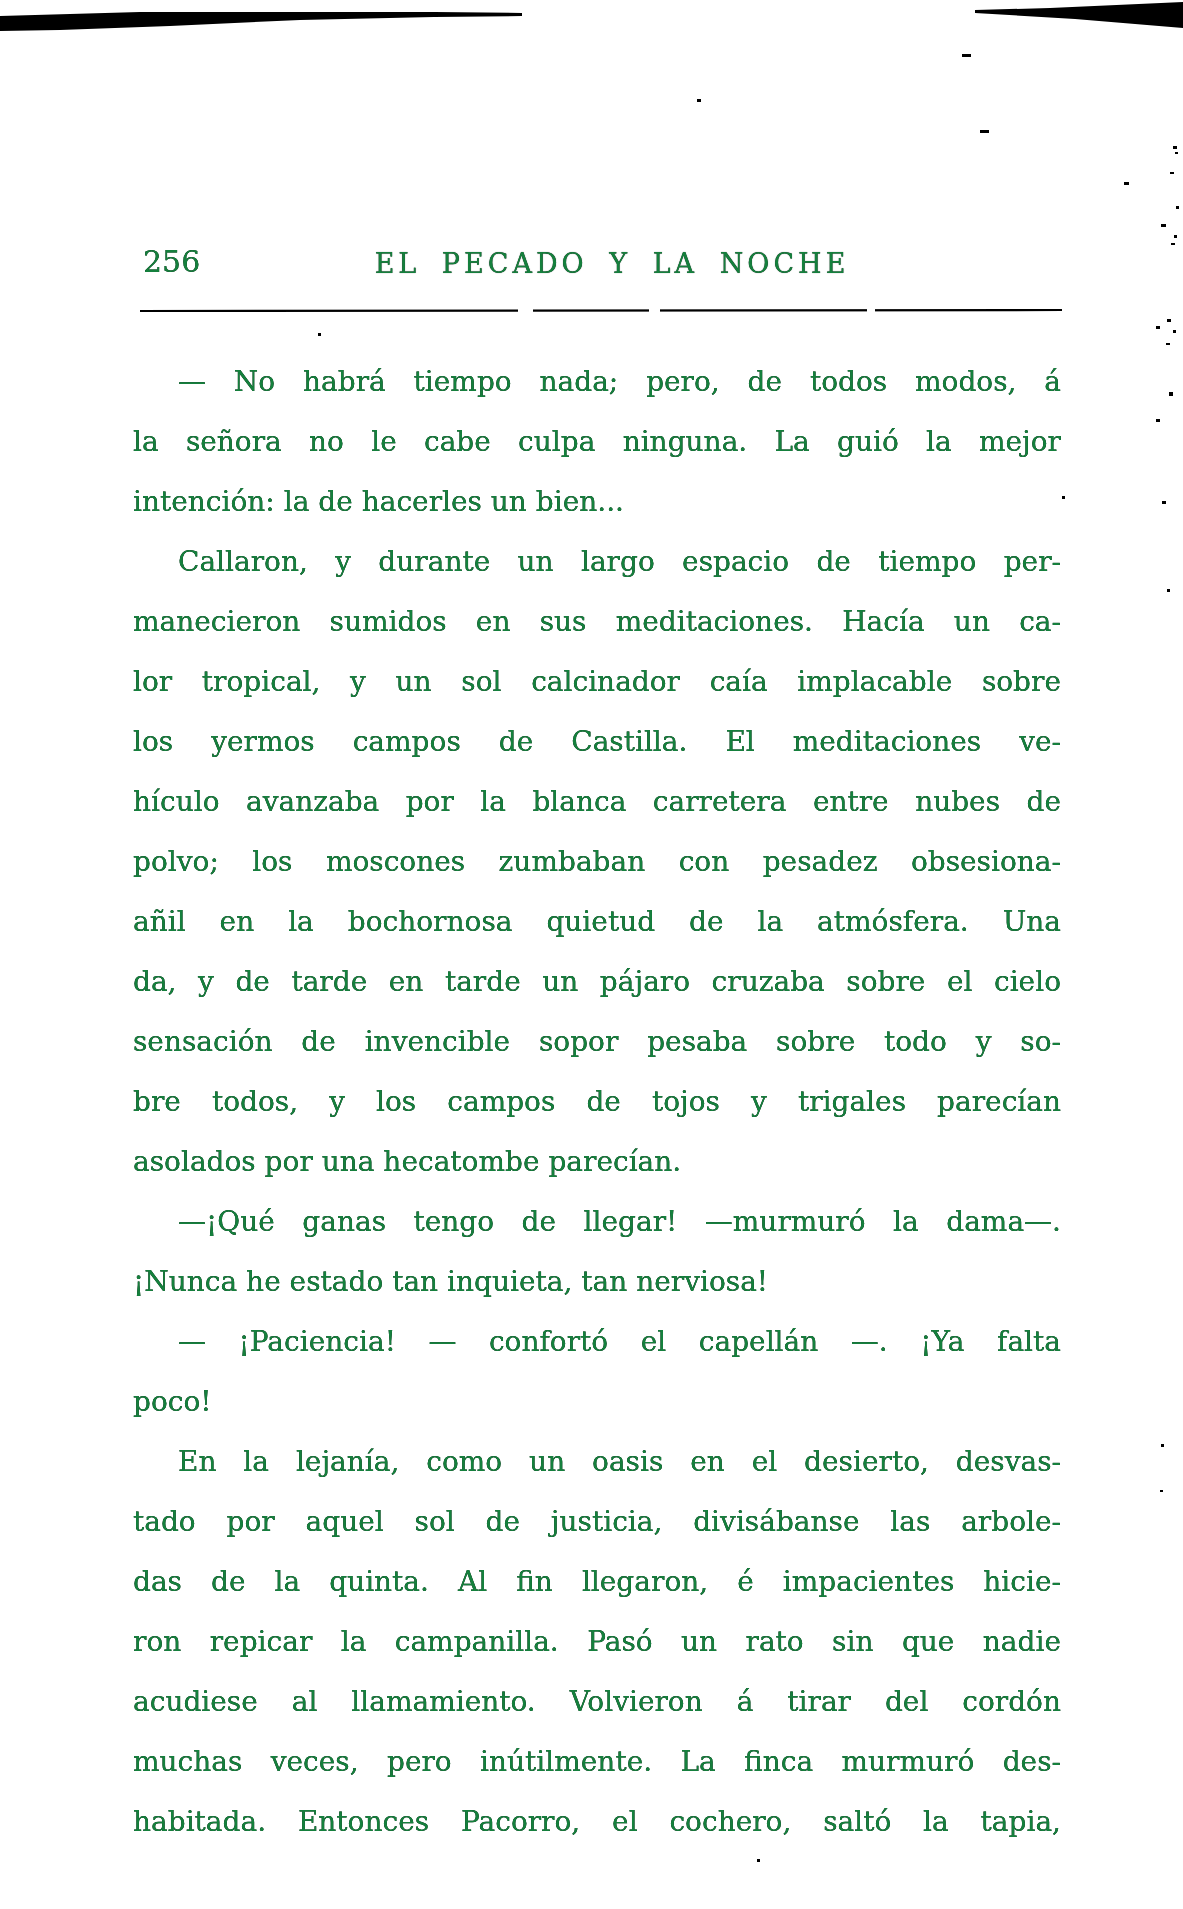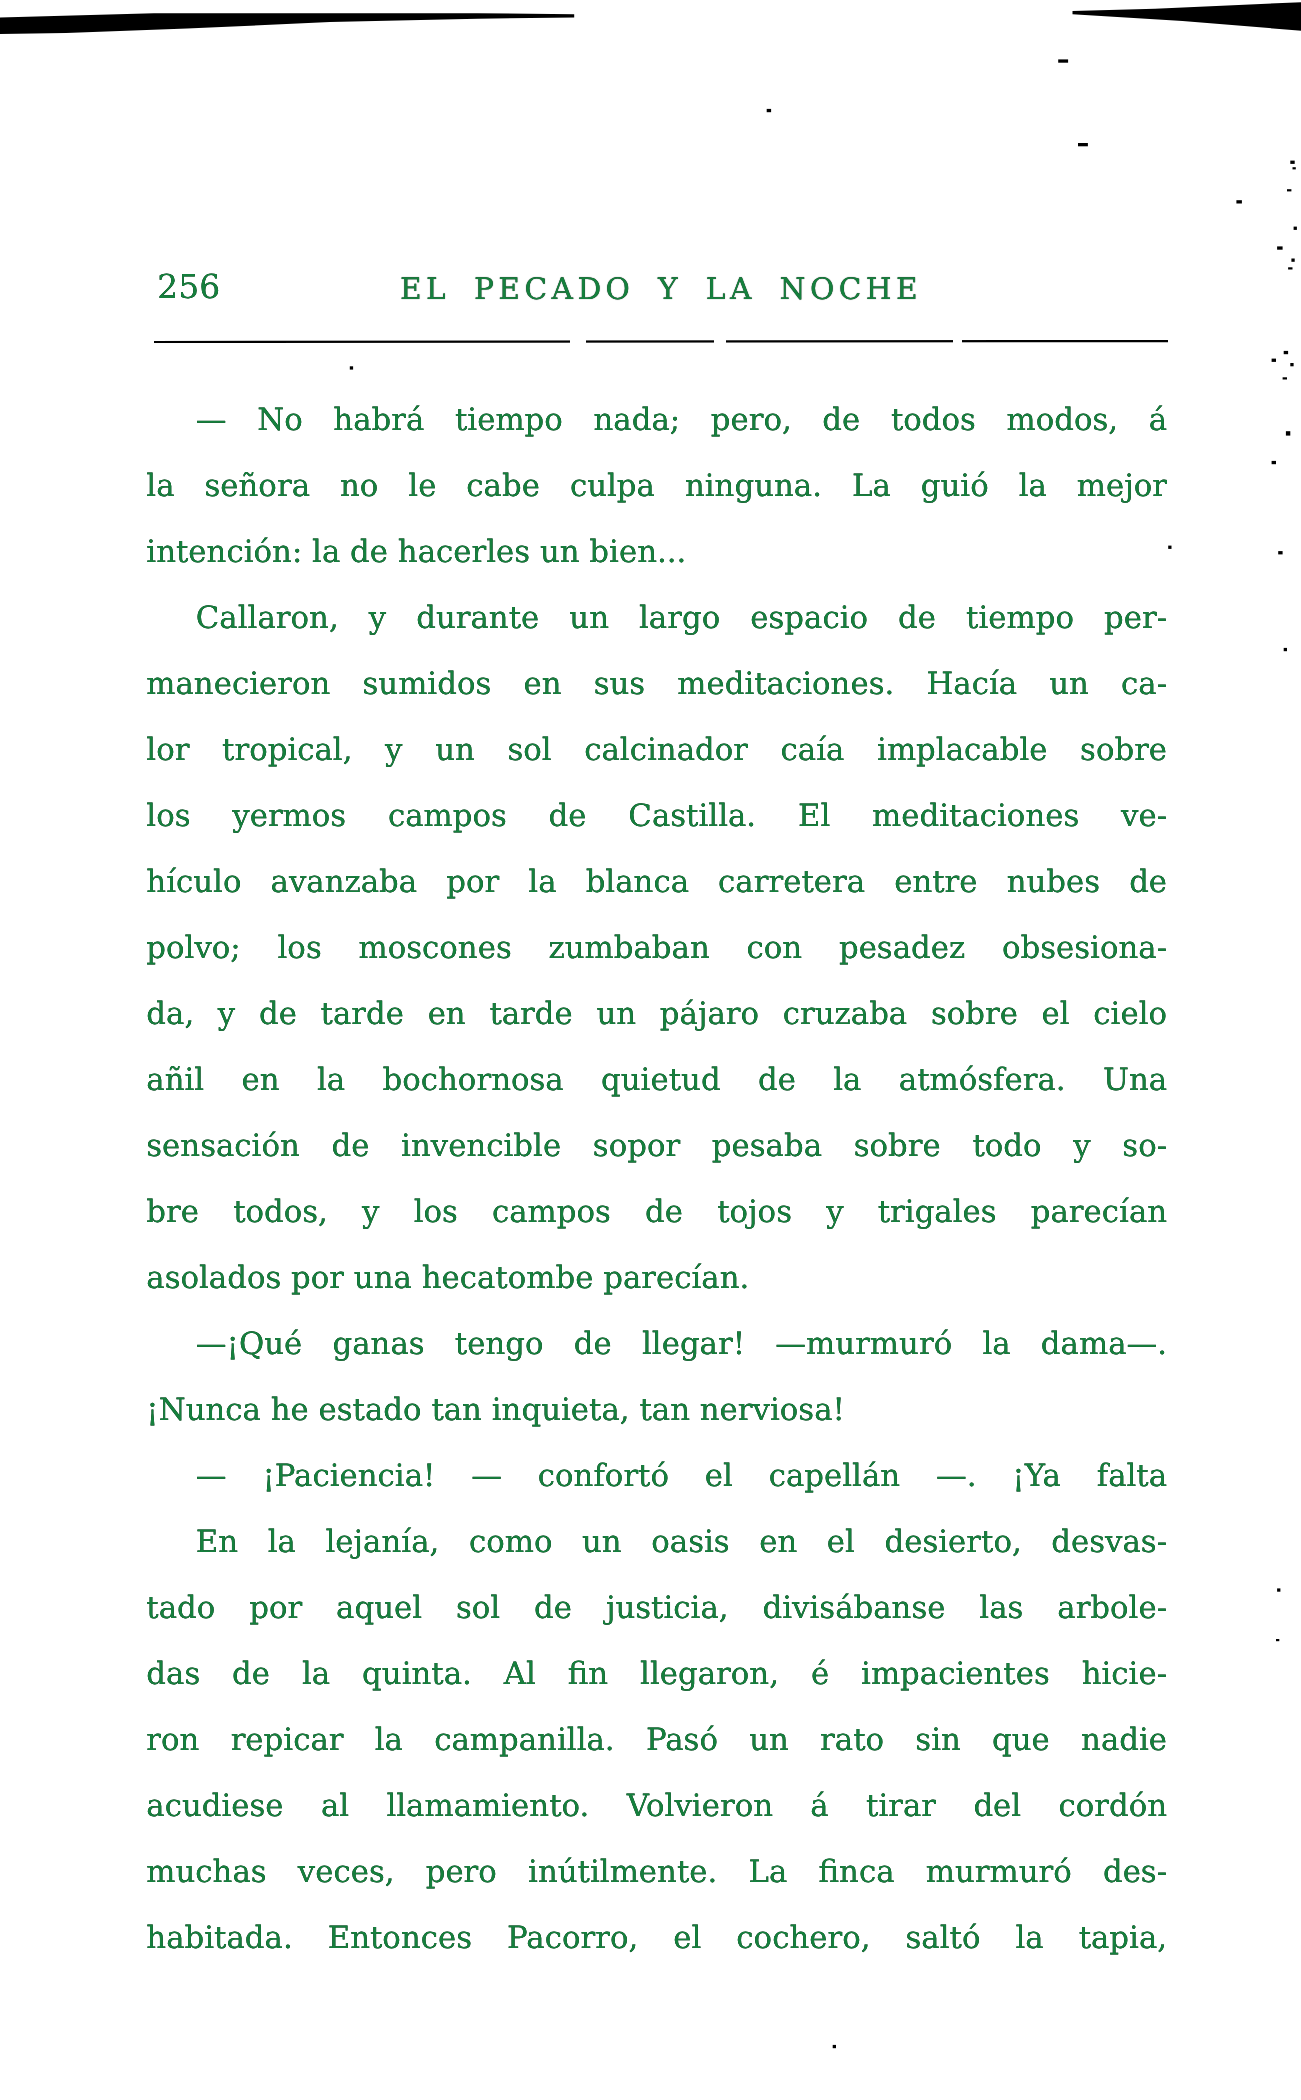--- a/index.html
+++ b/index.html
@@ -14,21 +14,21 @@
   .artifacts{
     position:absolute;left:0;top:0;width:1183px;height:1909px;
     pointer-events:none;
   }
   .pagenum{
     position:absolute;left:143px;top:244px;
     font-size:30px;line-height:36px;
     text-shadow:0 0 0.6px #000;
   }
   .title{
-    position:absolute;left:137px;top:247px;width:928px;
+    position:absolute;left:148px;top:247px;width:928px;
     text-align:center;
     font-size:27px;line-height:34px;
     letter-spacing:4px;word-spacing:9px;
     text-shadow:0 0 0.7px #000;
     white-space:nowrap;
   }
   .rule{
     position:absolute;left:140px;top:309px;width:922px;height:3px;
     background:
       linear-gradient(to right,
@@ -99,28 +99,29 @@
   <div class="text-block" id="text-block">
       <div class="line indent">— No habrá tiempo nada; pero, de todos modos, á</div>
       <div class="line">la señora no le cabe culpa ninguna. La guió la mejor</div>
       <div class="line para-end">intención: la de hacerles un bien...</div>
       <div class="line indent">Callaron, y durante un largo espacio de tiempo per-</div>
       <div class="line">manecieron sumidos en sus meditaciones. Hacía un ca-</div>
       <div class="line">lor tropical, y un sol calcinador caía implacable sobre</div>
       <div class="line">los yermos campos de Castilla. El meditaciones ve-</div>
       <div class="line">hículo avanzaba por la blanca carretera entre nubes de</div>
       <div class="line">polvo; los moscones zumbaban con pesadez obsesiona-</div>
+      <div class="line">añil en la bochornosa quietud de la atmósfera. Una</div>
       <div class="line">da, y de tarde en tarde un pájaro cruzaba sobre el cielo</div>
-      <div class="line">añil en la bochornosa quietud de la atmósfera. Una</div>
       <div class="line">sensación de invencible sopor pesaba sobre todo y so-</div>
       <div class="line">bre todos, y los campos de tojos y trigales parecían</div>
       <div class="line para-end">asolados por una hecatombe parecían.</div>
       <div class="line indent">—¡Qué ganas tengo de llegar! —murmuró la dama—.</div>
       <div class="line para-end">¡Nunca he estado tan inquieta, tan nerviosa!</div>
       <div class="line indent">— ¡Paciencia! — confortó el capellán —. ¡Ya falta</div>
+      <div class="line para-end">poco!</div>
       <div class="line indent">En la lejanía, como un oasis en el desierto, desvas-</div>
       <div class="line">tado por aquel sol de justicia, divisábanse las arbole-</div>
       <div class="line">das de la quinta. Al fin llegaron, é impacientes hicie-</div>
       <div class="line">ron repicar la campanilla. Pasó un rato sin que nadie</div>
       <div class="line">acudiese al llamamiento. Volvieron á tirar del cordón</div>
       <div class="line">muchas veces, pero inútilmente. La finca murmuró des-</div>
       <div class="line">habitada. Entonces Pacorro, el cochero, saltó la tapia,</div>
     </div>
 
 </div>

